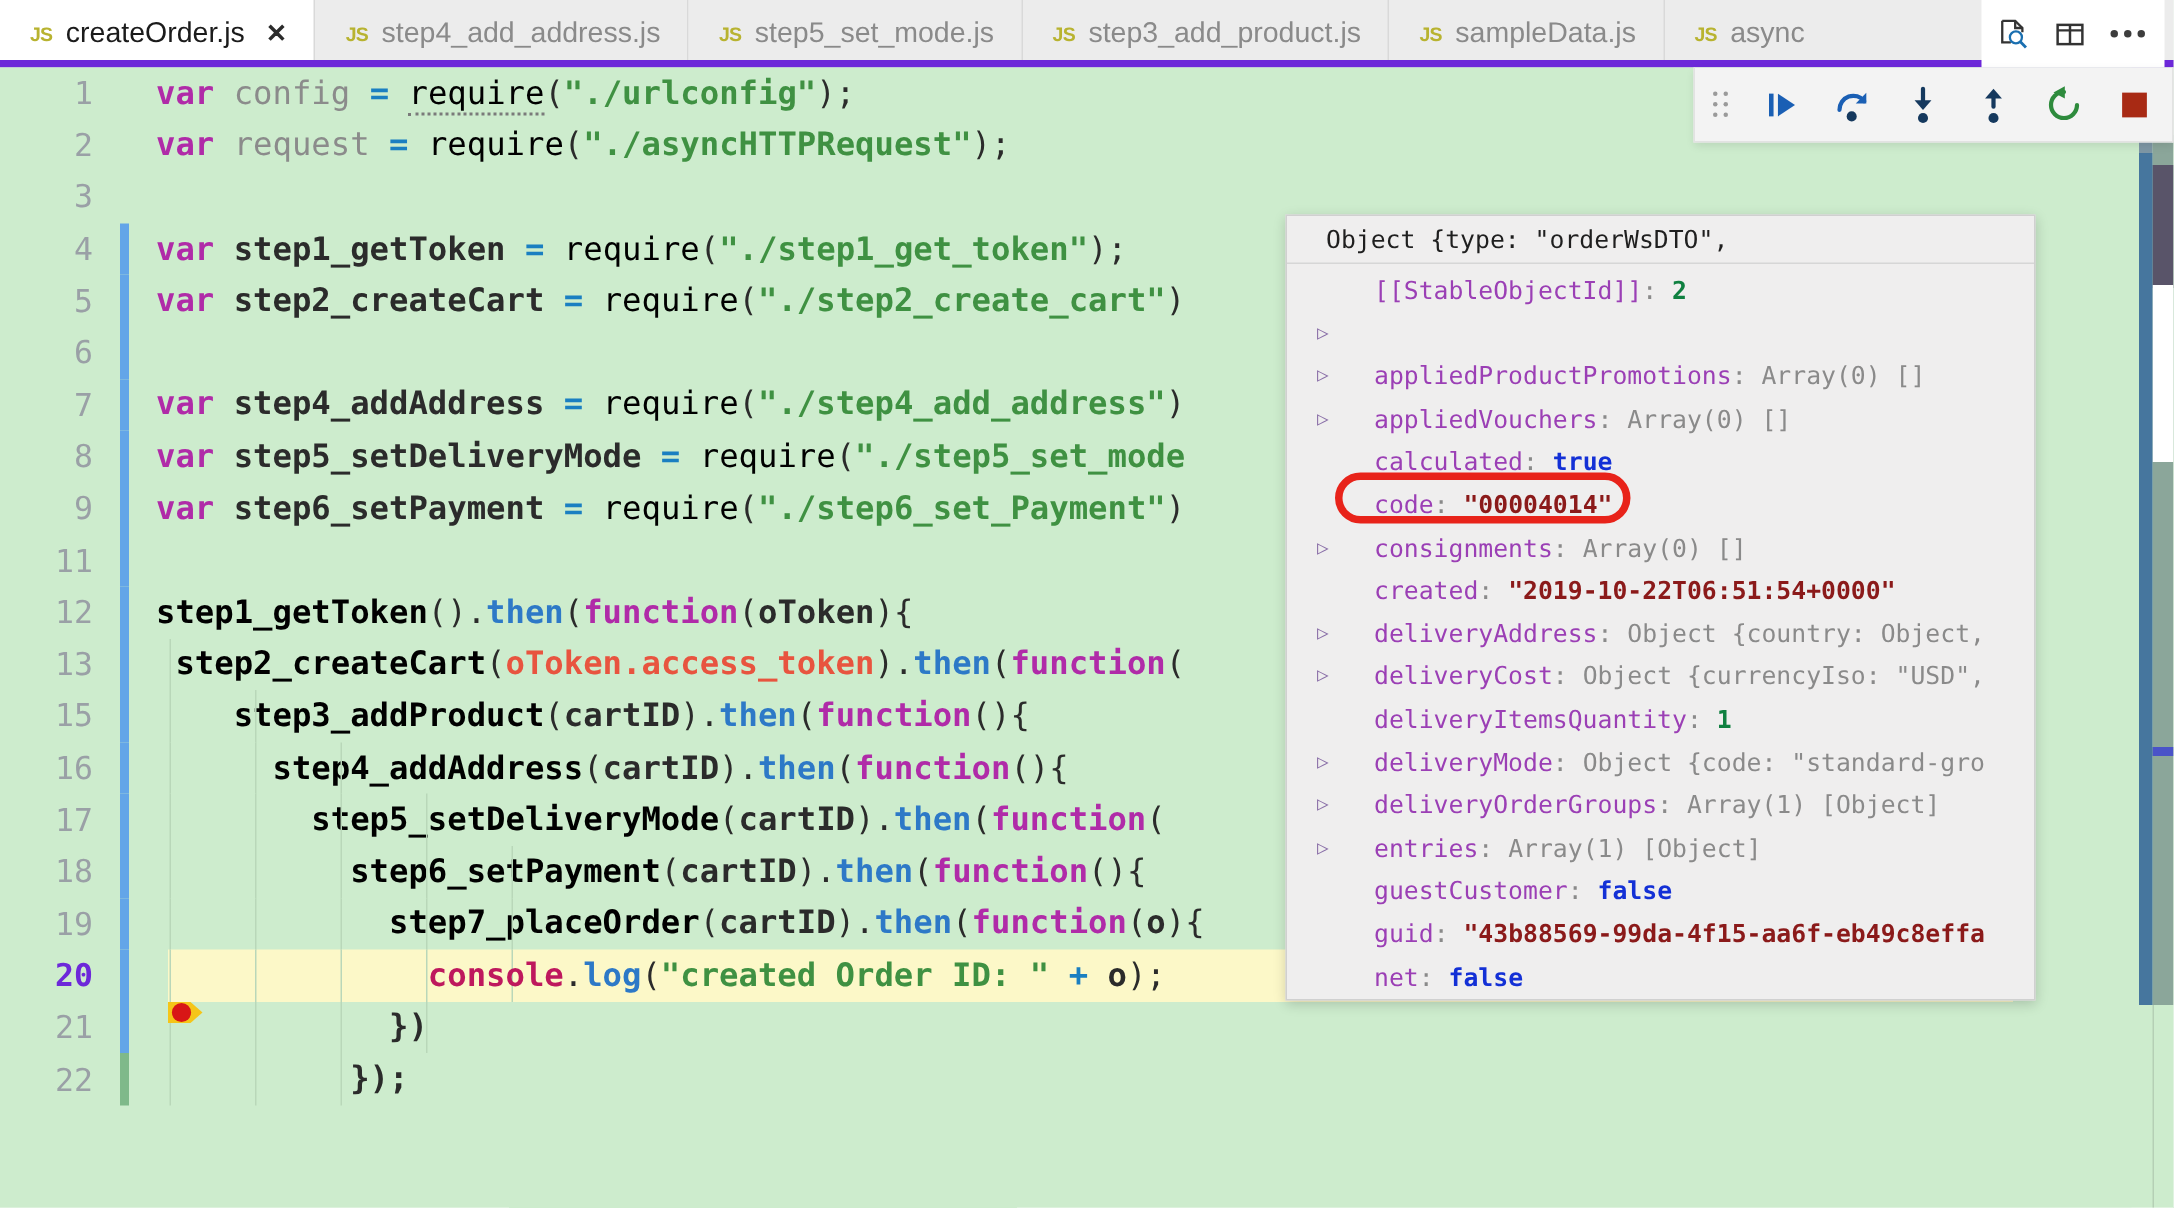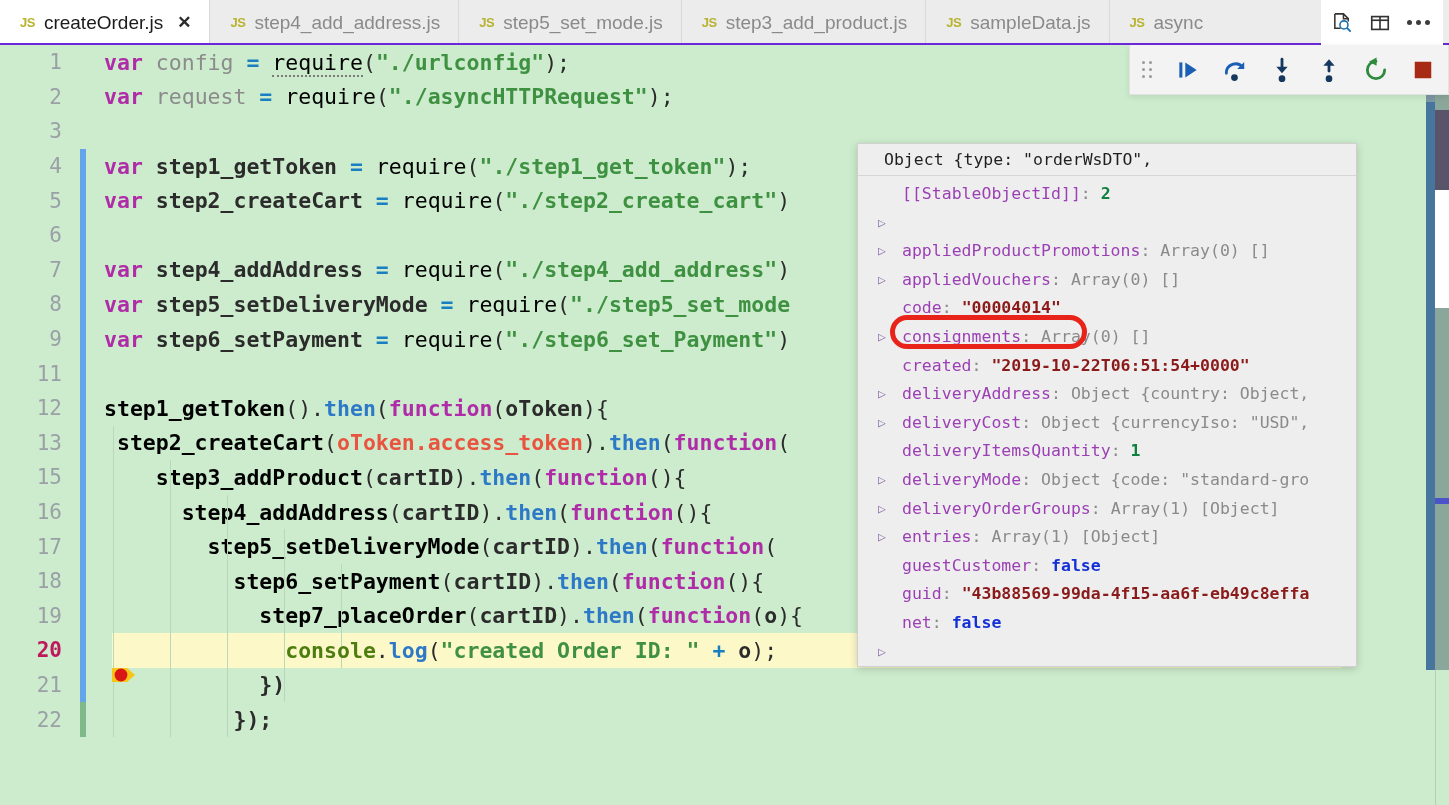--- a/index.html
+++ b/index.html
@@ -9,21 +9,21 @@
     background: #ffffff;
     font-family: "Liberation Sans", sans-serif;
   }
 
   
   #tabbar {
     position: absolute; left: 0; top: 0;
     width: 1449px; height: 45px;
     background: #ececec;
     display: flex; align-items: stretch;
-    border-bottom: 2px solid #6d28d9;
+    border-bottom: 5px solid #6d28d9;
     overflow: hidden;
   }
   .tab {
     display: flex; align-items: center;
     padding: 0 18px 0 20px;
     height: 45px;
     background: #ececec;
     border-right: 1px solid #d9d9d9;
     color: #8a8a8a;
     font-size: 19px;
@@ -84,21 +84,21 @@
     font-family: "DejaVu Sans Mono", monospace;
     font-size: 21.5px;
     white-space: pre;
   }
   .ln {
     width: 72px; text-align: right;
     color: #9aa0a6; font-size: 21px;
     padding-right: 10px; flex: 0 0 auto;
     font-family: "DejaVu Sans Mono", monospace;
   }
-  .line.current .ln { color: #be185d; font-weight: bold; }
+  .line.current .ln { color: #6d28d9; font-weight: bold; }
   .gutterbar {
     position: absolute; left: 80px; top: 0;
     width: 6px; height: 100%;
   }
   .gb-blue { background: #63a5e8; }
   .gb-green { background: #7fb98a; }
   .gb-none { background: transparent; }
   .codetext {
     flex: 1 1 auto; padding-left: 32px;
     color: #2b2b2b;
@@ -125,21 +125,21 @@
   
   .k-var   { color: #b02ba8; }          
   .k-fn    { color: #b02ba8; }          
   .c-ident { color: #8b8b8b; }          
   .c-call  { color: #000000; }          
   .c-str   { color: #3f9142; }          
   .c-op    { color: #1a7fc1; }          
   .c-punc  { color: #2b2b2b; }
   .c-bold  { font-weight: bold; }
   .c-param { color: #e8543f; }          
-  .c-obj   { color: #4d7c0f; }          
+  .c-obj   { color: #be185d; }          
   .c-meth  { color: #2d79c7; }          
   .c-plain { color: #2b2b2b; }
   .u-dots  { border-bottom: 2px dotted #7a7a7a; }
 
   
   #right-strip {
     position: absolute; right: 0; top: 45px;
     width: 28px; height: 760px;
   }
   #minimap-strip {
@@ -219,21 +219,21 @@
     padding-left: 26px;
     font-size: 16.5px; color: #1f1f1f;
     border-bottom: 1px solid #d6d6d6;
     white-space: nowrap;
     font-family: "DejaVu Sans Mono", monospace;
   }
   #hover-body { padding-top: 4px; }
   .hrow {
     position: relative;
     height: 28.6px; line-height: 28.6px;
-    padding-left: 24px;
+    padding-left: 38px;
     font-size: 16.5px;
     white-space: nowrap;
     font-family: "DejaVu Sans Mono", monospace;
   }
   .twisty {
     position: absolute; left: 20px; top: 0;
     width: 14px; height: 28.6px;
     line-height: 28.6px;
     color: #8a6fa8; font-size: 13px;
   }
@@ -556,20 +556,23 @@
     <div class="hrow">
       <span class="twisty">▷</span>
       <span class="content"><span class="p-key">appliedProductPromotions</span><span class="p-gray">: </span><span class="p-gray">Array(0) []</span></span>
     </div>
 
     <div class="hrow">
       <span class="twisty">▷</span>
       <span class="content"><span class="p-key">appliedVouchers</span><span class="p-gray">: </span><span class="p-gray">Array(0) []</span></span>
     </div>
 
+    <div class="hrow noarrow">
+      <span class="content"><span class="p-key">calculated</span><span class="p-gray">: </span><span class="p-bool">true</span></span>
+    </div>
 
     <div class="hrow noarrow">
       <span class="content"><span class="p-key">code</span><span class="p-gray">: </span><span class="p-str">"00004014"</span></span>
     </div>
 
     <div class="hrow">
       <span class="twisty">▷</span>
       <span class="content"><span class="p-key">consignments</span><span class="p-gray">: </span><span class="p-gray">Array(0) []</span></span>
     </div>
 

